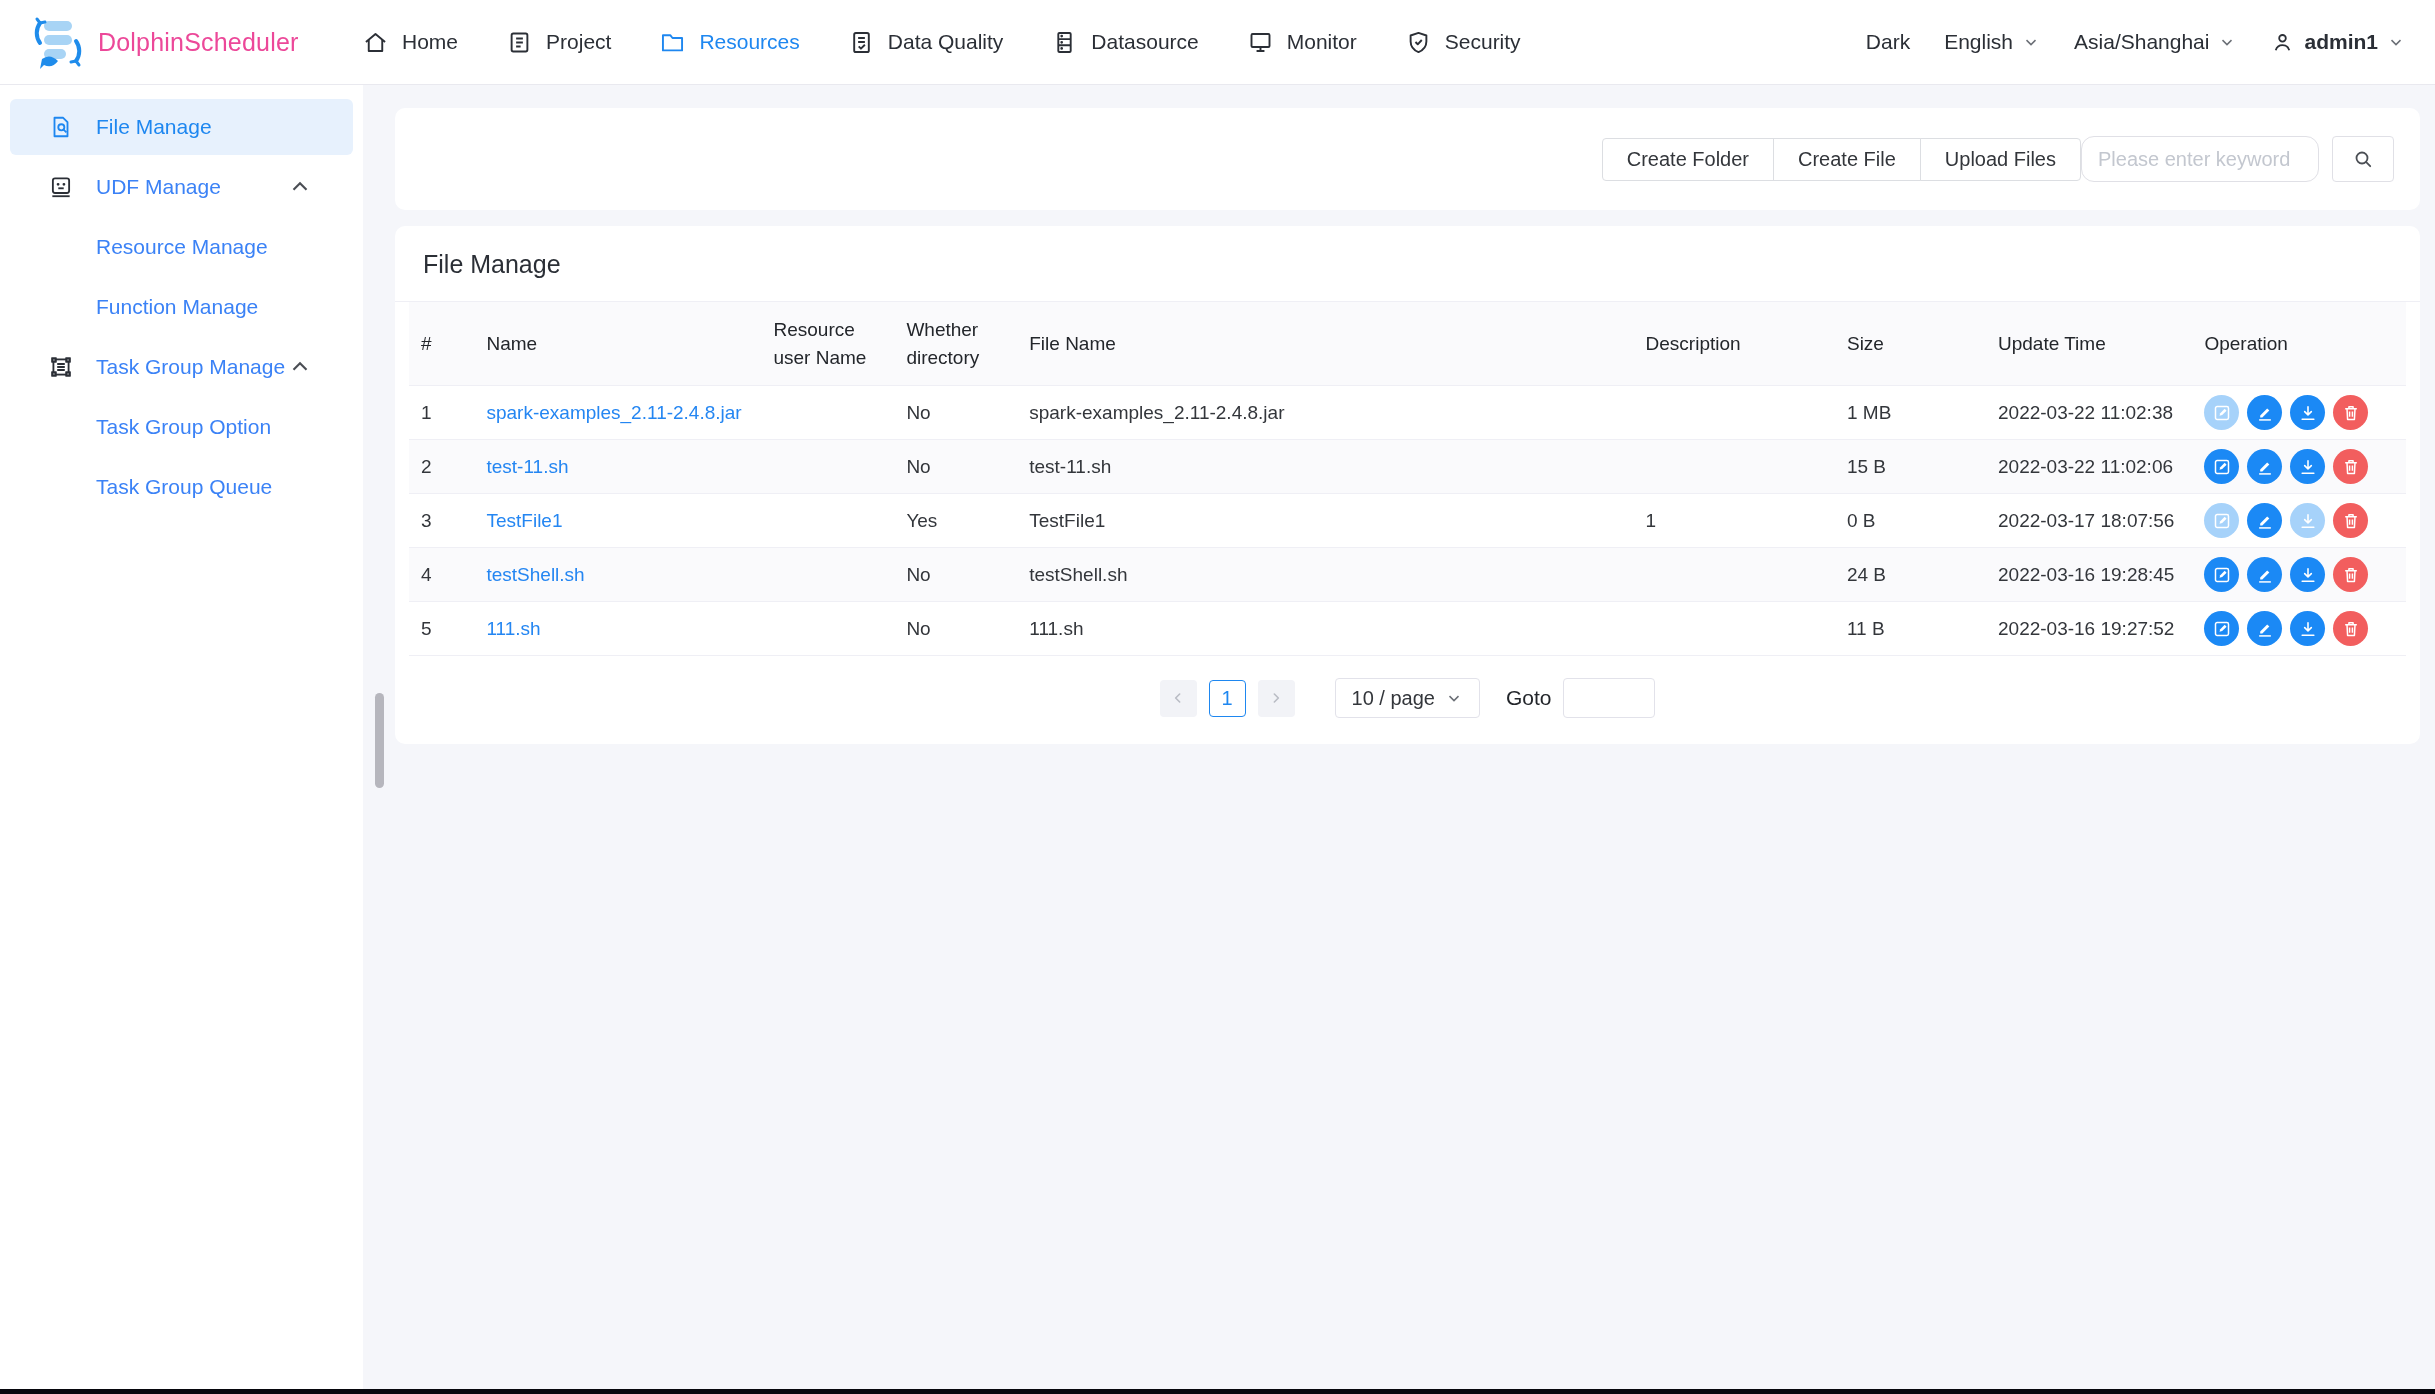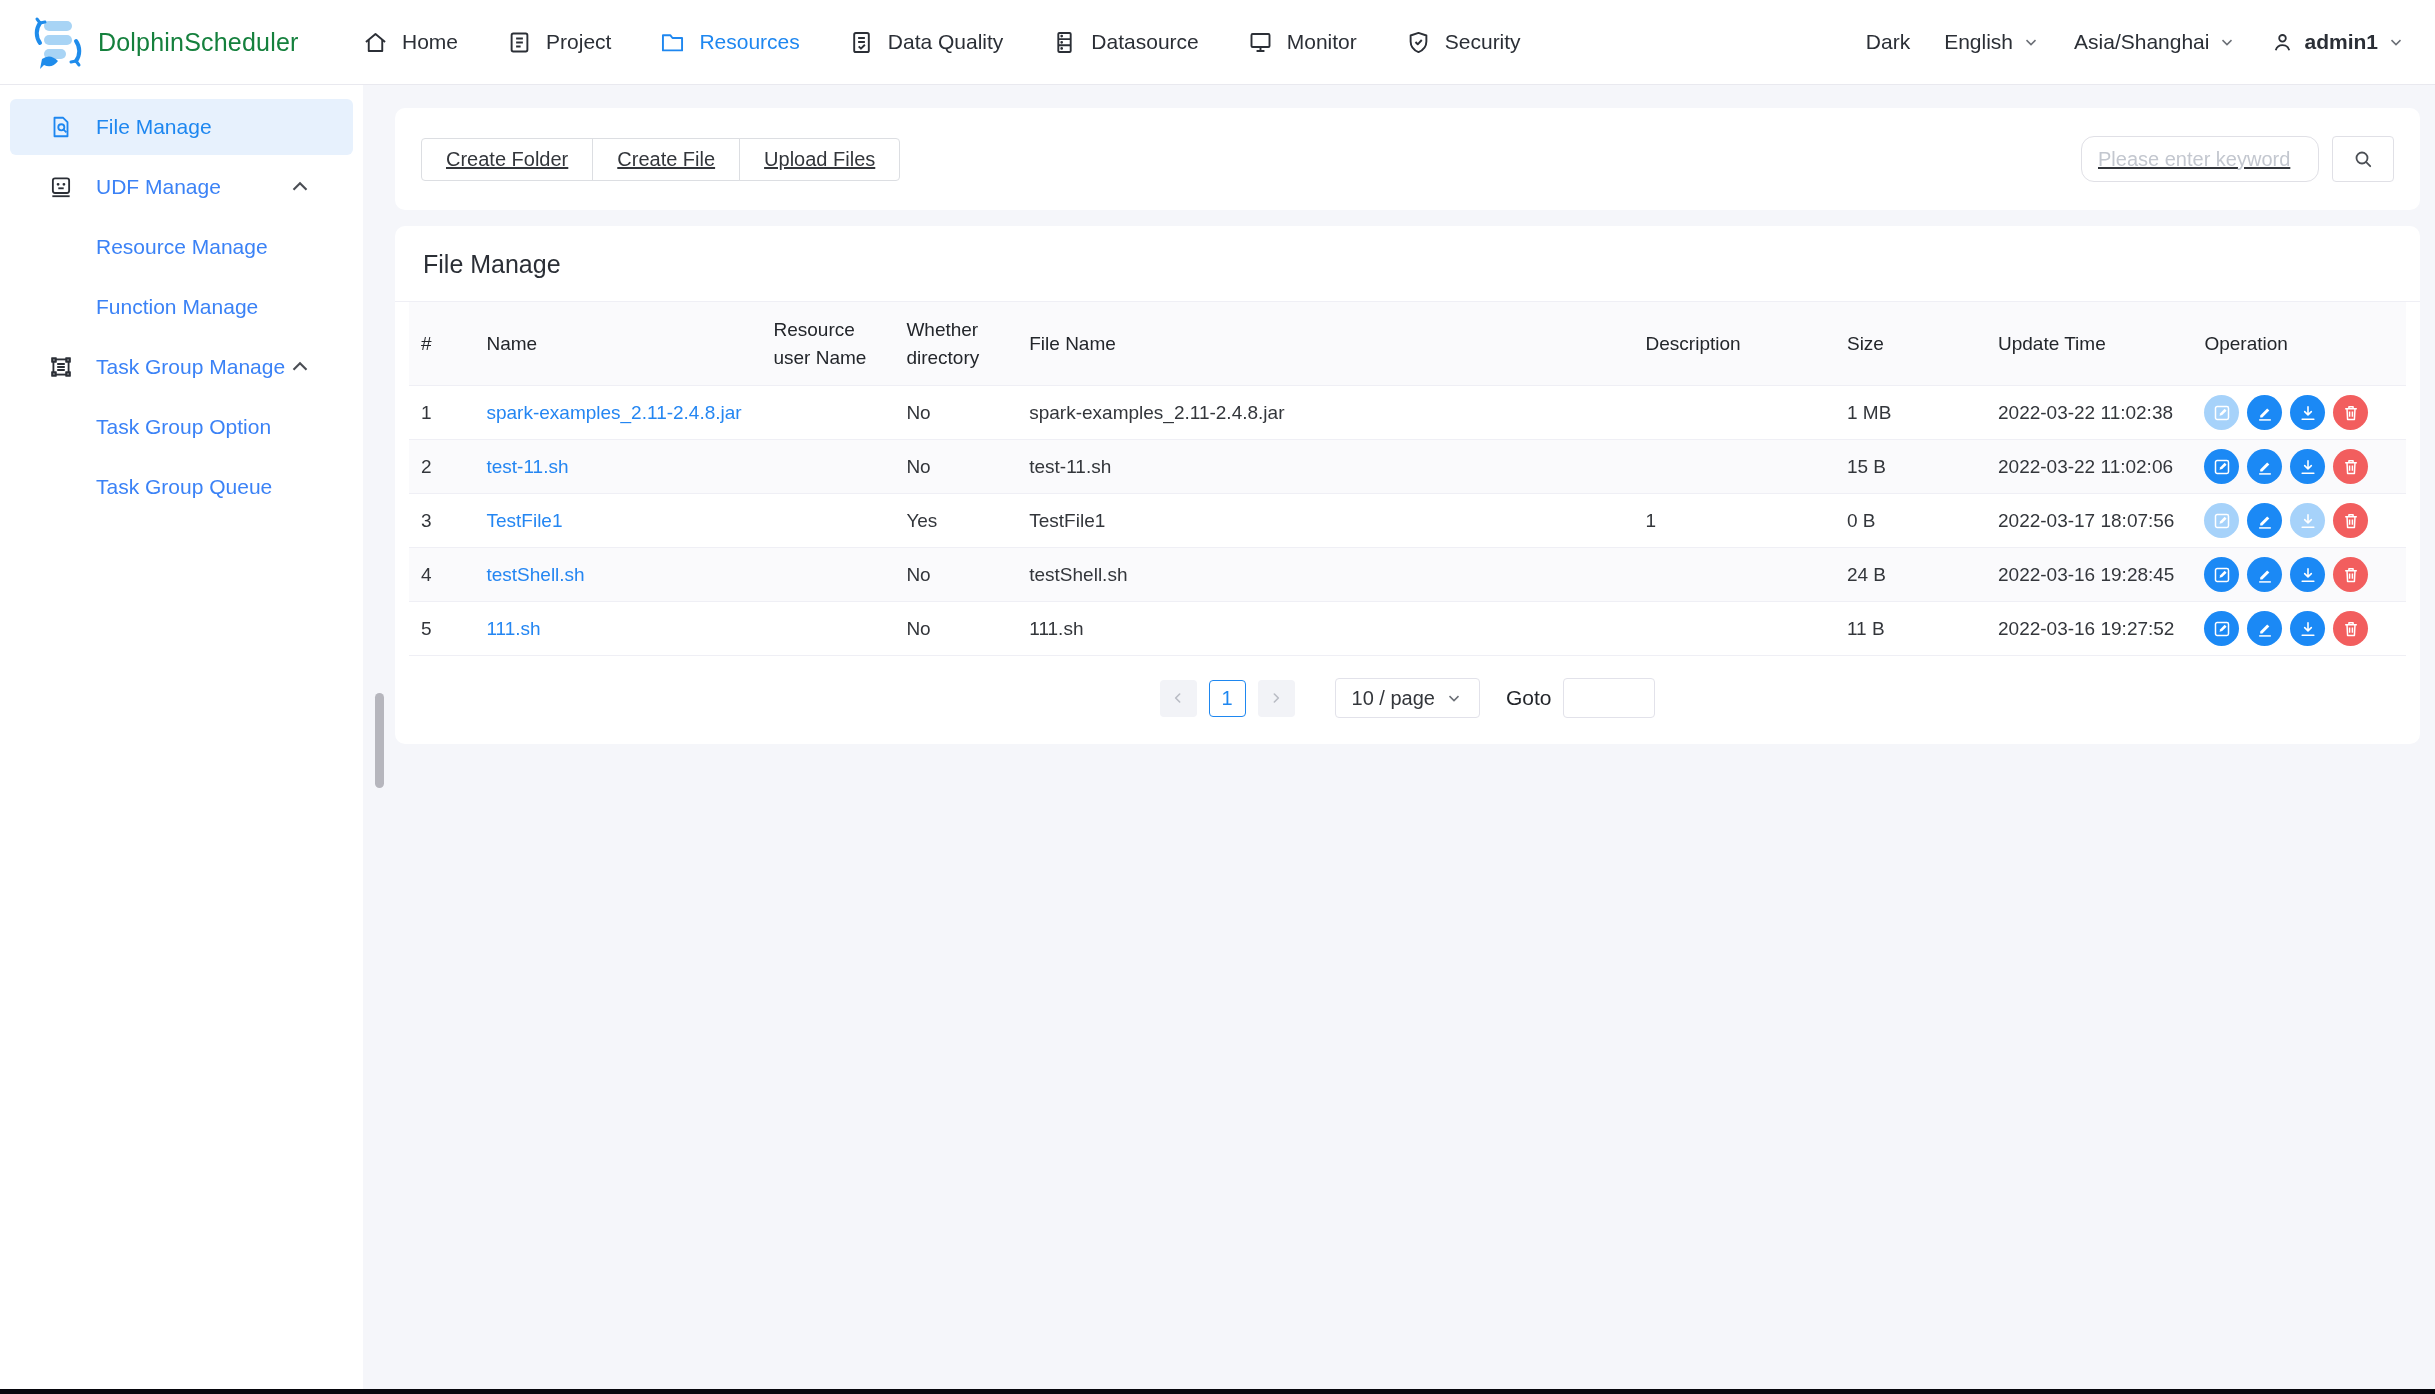--- a/index.html
+++ b/index.html
@@ -7,21 +7,21 @@
   body {
     font-family:"Liberation Sans","DejaVu Sans",sans-serif;
     background:#f5f6fa; color:#33363b; position:relative;
   }
   
   .topbar {
     height:85px; background:#fff; border-bottom:1px solid #e9e9ef;
     display:flex; align-items:center; padding:0 30px; position:relative; z-index:5;
   }
   .brand { display:flex; align-items:center; gap:10px; width:300px; flex:none; cursor:pointer; }
-  .brand-name { font-size:25px; color:#15803d; letter-spacing:0.2px; }
+  .brand-name { font-size:25px; color:#ec4899; letter-spacing:0.2px; }
   .mainnav { display:flex; align-items:center; gap:48px; margin-left:32px; flex:1; }
   .nav-item { display:flex; align-items:center; gap:13px; font-size:21px; color:#2b2f36; cursor:pointer; }
   .nav-item svg { width:27px; height:27px; stroke:#2b2f36; }
   .nav-item.active { color:#1e87f0; }
   .nav-item.active svg { stroke:#1e87f0; }
   .topright { display:flex; align-items:center; gap:34px; flex:none; font-size:21px; color:#2b2f36; }
   .topright .tr-item { display:flex; align-items:center; gap:9px; cursor:pointer; }
   .chev { width:18px; height:18px; stroke:#6b6f76; }
   .person-icon { width:25px; height:25px; stroke:#2b2f36; }
   
@@ -34,21 +34,21 @@
   .side-item svg { width:26px; height:26px; stroke:#2b2f36; margin-right:22px; flex:none; }
   .side-item.active { background:#e7f1fd; color:#1e87f0; }
   .side-item.active svg { stroke:#1e87f0; }
   .side-item.child { padding-left:86px; }
   .side-item .grow { flex:1; }
   .side-item .chev { stroke:#4b4f55; }
   
   .content { flex:1; padding:23px 15px 0 32px; position:relative; }
   .card { background:#fff; border-radius:10px; }
   .toolbar-card {
-    height:102px; display:flex; align-items:center; justify-content:space-between; padding:0 26px;text-decoration:underline;
+    height:102px; display:flex; align-items:center; justify-content:flex-end; padding:0 26px;
   }
   .btn-group { display:flex; }
   .btn {
     height:43px; padding:0 24px; background:#fff; border:1px solid #dcdee2;
     font-size:20px; color:#33363b; cursor:pointer; font-family:inherit;
   }
   .btn + .btn { margin-left:-1px; }
   .btn:first-child { border-radius:4px 0 0 4px; }
   .btn:last-child { border-radius:0 4px 4px 0; }
   .search-wrap { display:flex; align-items:center; gap:13px; }

